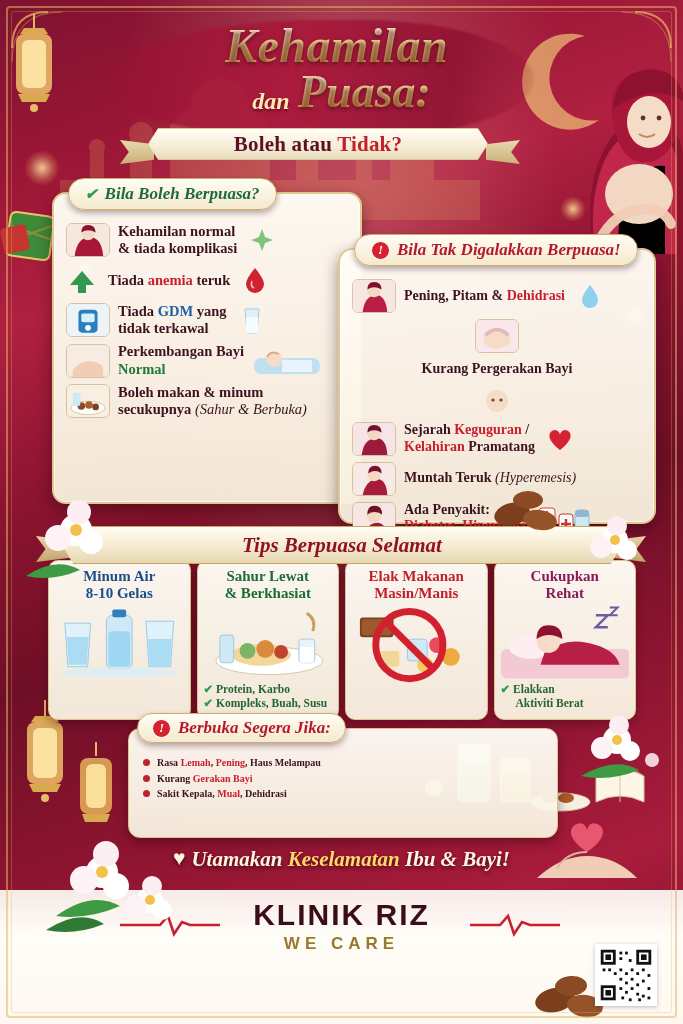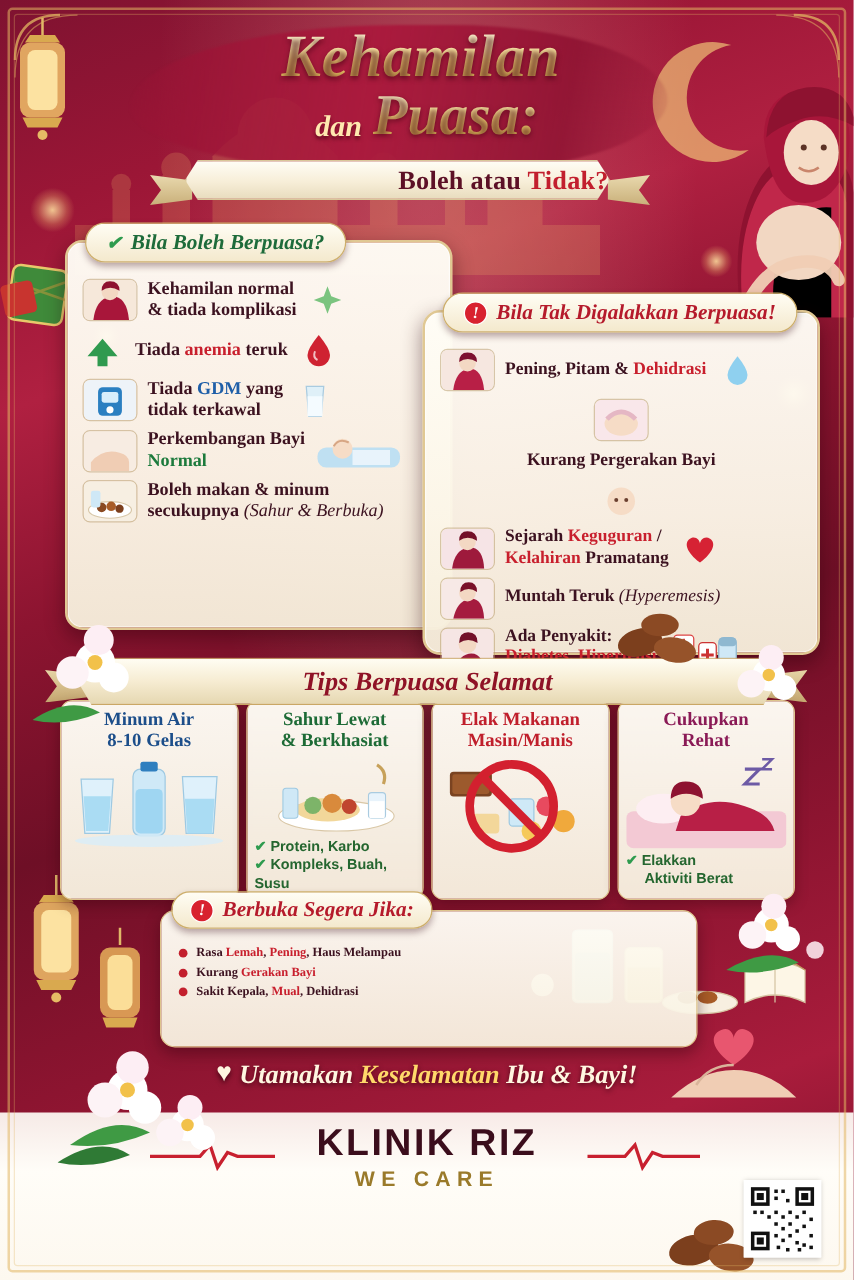--- a/index.html
+++ b/index.html
@@ -88,21 +88,21 @@
     background: linear-gradient(180deg,#fffaf0 0%, #ffeaa7 38%, #f3cf76 56%, #c79a3f 100%);
     -webkit-background-clip:text; background-clip:text; color:transparent;
     text-shadow: 0 2px 4px rgba(60,0,15,.55);
   }
   .subtitle-ribbon {
     position:absolute; left:148px; top:128px; width:340px; height:32px;
     background: linear-gradient(180deg,#fffdf5 0%, #f7eed8 55%, #e8dcbe 100%);
     border:1px solid #d9c79a;
     box-shadow: 0 3px 7px rgba(60,0,15,.4);
     z-index:6;
-    display:flex; align-items:center; justify-content:flex-end;
+    display:flex; align-items:center; justify-content:center;
     clip-path: polygon(3% 0, 97% 0, 100% 50%, 97% 100%, 3% 100%, 0 50%);
   }
   .sub-text {
     font-family:"Liberation Serif", serif;
     font-size:21px; font-weight:bold; color:#5c1026; letter-spacing:.2px;
   }
   .sub-text .no { color:#c21f2e; }
   .ribbon-tail-l, .ribbon-tail-r {
     position:absolute; top:140px; width:34px; height:24px; z-index:5;
     background: linear-gradient(180deg,#e9d9ae,#c9b07a);
@@ -220,21 +220,21 @@
     font-size:15px; font-weight:bold; text-align:center; line-height:1.12;
     margin-bottom:3px;
   }
   .t-blue { color:#1c4e8a; }
   .t-green { color:#1d6b36; }
   .t-red { color:#c01f2c; }
   .t-purp { color:#8a1a56; }
   .tipart { width:100%; height:74px; }
   .tipnote {
     margin-top:3px;
-    font-family:Liberation Sans, sans-serif;
+    font-family:Liberation Serif, serif;
     font-size:11.5px; font-weight:bold; color:#24662f; line-height:1.25; text-align:left;
     align-self:flex-start;
   }
   .tipnote .tk { color:#2e9b4e; }
 
   
   .card-berbuka {
     position:absolute; left:128px; top:728px; width:430px; height:110px;
     background: linear-gradient(180deg, rgba(255,253,246,.96), rgba(248,241,224,.95));
     border:1.5px solid #ddc48d; border-radius:12px;

